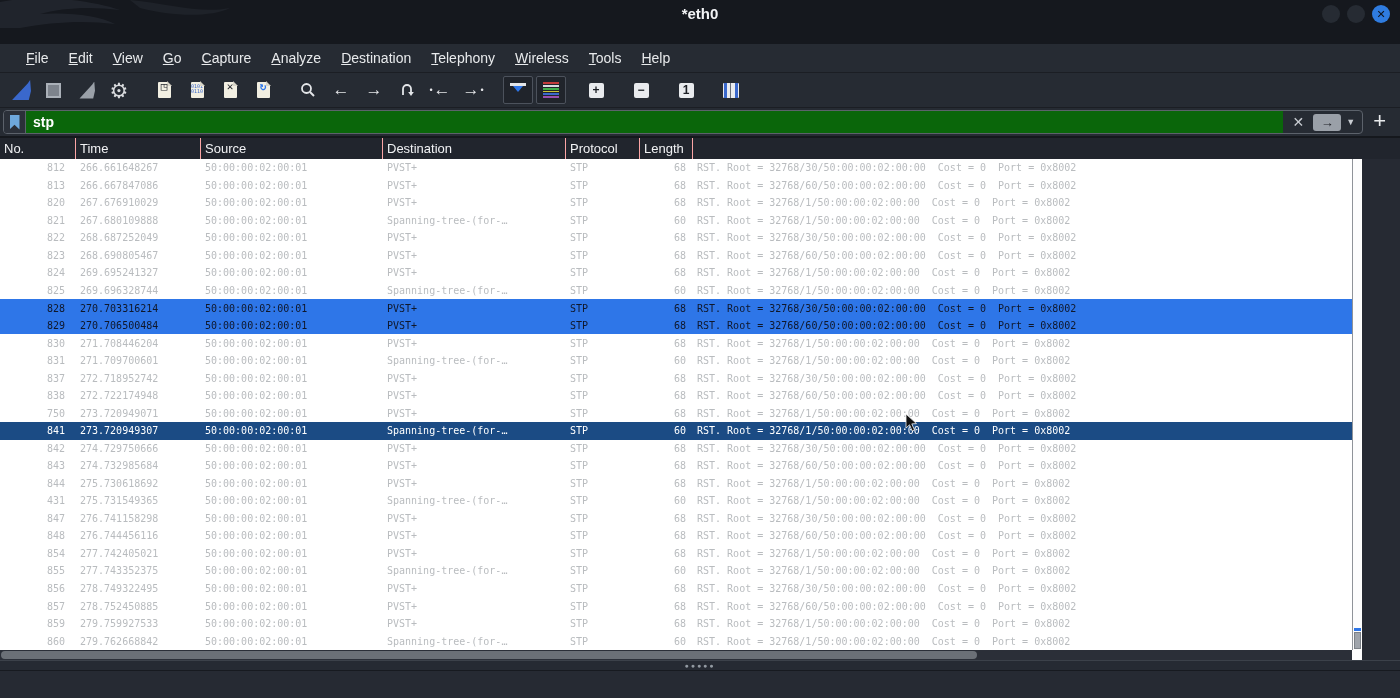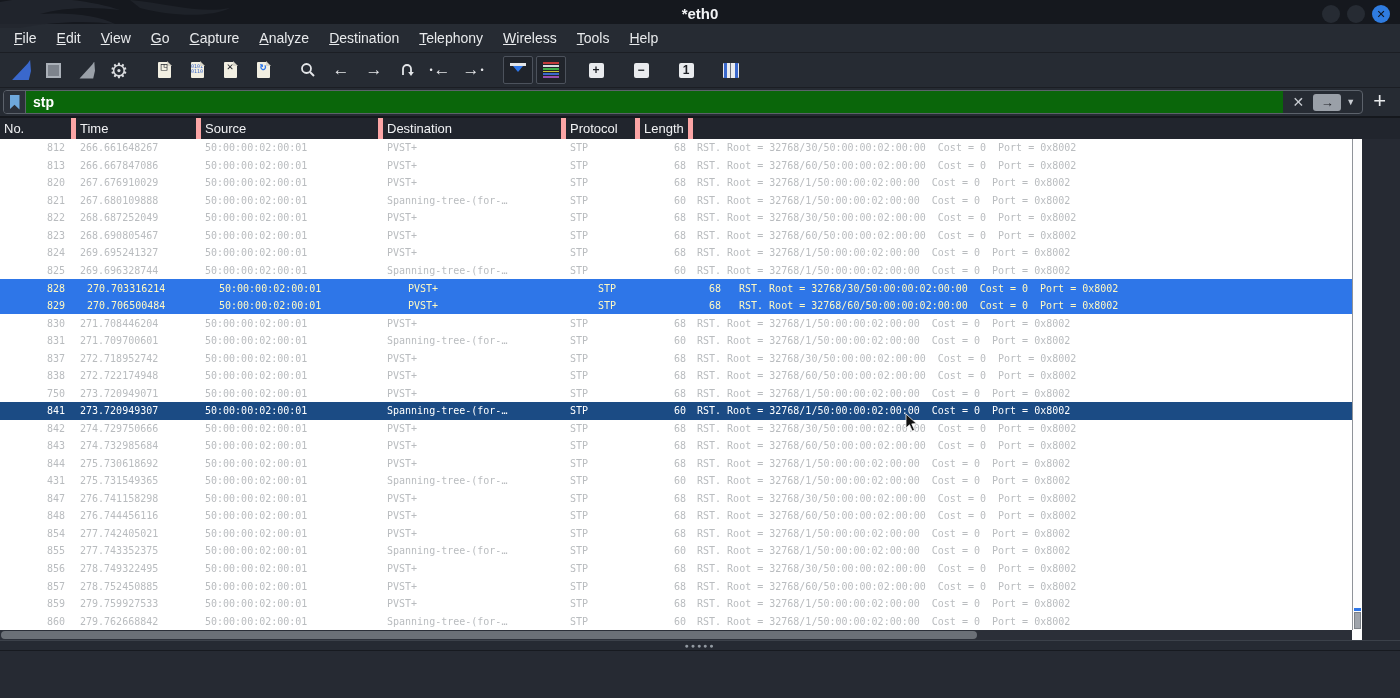--- a/index.html
+++ b/index.html
@@ -1,32 +1,32 @@
 <!DOCTYPE html>
 <html><head>
 <meta charset="utf-8">
 <style>
   * { box-sizing: border-box; margin: 0; padding: 0; }
   html,body { width:1400px; height:698px; overflow:hidden; background:#262a33;
     font-family:"Liberation Sans","DejaVu Sans",sans-serif; }
   .window { position:relative; width:1400px; height:698px; display:flex; flex-direction:column; }
 
   
-  .titlebar { height:24px; background:#15181e; position:relative; flex:none; }
+  .titlebar { height:44px; background:#15181e; position:relative; flex:none; }
   .dragon { position:absolute; left:0; top:0; opacity:.85; }
   .title { position:absolute; left:0; right:0; top:0; height:28px; line-height:28px;
     text-align:center; color:#f2f3f5; font-size:15px; font-weight:bold; }
   .winbtns { position:absolute; right:10px; top:5px; display:flex; gap:7px; }
   .winbtn { width:18px; height:18px; border-radius:50%; background:#262b33;
     display:flex; align-items:center; justify-content:center; font-size:11px; color:#10131a; }
   .winbtn.close { background:#2f7ce0; font-weight:bold; }
 
   
   .menubar { height:29px; background:#262b33; display:flex; align-items:center;
-    padding-left:4px; flex:none; border-bottom:1px solid #1b1e24; }
+    padding-left:16px; flex:none; border-bottom:1px solid #1b1e24; }
   .menu-item { display:inline-block; padding:4px 10px; color:#e8eaec; font-size:14px; }
   .menu-item::first-letter { text-decoration:underline; }
 
   
   .toolbar { height:35px; background:#262b33; display:flex; align-items:center;
     padding-left:5px; gap:3px; flex:none; border-bottom:1px solid #1b1e24; }
   .tbtn { width:30px; height:28px; display:flex; align-items:center; justify-content:center;
     color:#e4e6e9; font-size:17px; border-radius:2px; position:relative; }
   .tbtn.pressed { border:1px solid #4c525c; background:#20242b; }
   .tsep { width:9px; }
@@ -76,31 +76,31 @@
   .apply-btn { width:28px; height:17px; background:#9aa0a8; border-radius:3px; color:#1b1e24;
     font-size:13px; font-weight:bold; display:flex; align-items:center; justify-content:center;
     margin-right:5px; line-height:1; }
   .fcaret { color:#c9cdd3; font-size:9px; margin-right:7px; }
   .add-filter { color:#e8eaec; font-size:22px; font-weight:normal; padding:0 8px 2px 10px;
     line-height:1; }
 
   
   .grid-cols { display:grid; grid-template-columns:76px 125px 182px 183px 74px 53px 1fr; }
   .listheader { height:21px; background:#21252d; flex:none; color:#f1f2f4; font-size:13px; }
-  .hcell { display:flex; align-items:center; padding-left:4px; border-right:5px solid #fca5a5;
+  .hcell { display:flex; align-items:center; padding-left:4px; border-right:1px solid #fca5a5;
     height:100%; overflow:hidden; white-space:nowrap; }
   .listwrap { position:relative; height:491px; flex:none; background:#ffffff; overflow:hidden; }
   .rows { position:absolute; left:0; top:0; width:1352px; }
   .packet-row { height:17.54px; font-family:"DejaVu Sans Mono",monospace; font-size:10px;
     align-items:center; white-space:pre; overflow:hidden; }
   .packet-row > div { overflow:hidden; padding-left:4px; }
   .packet-row .c-no { text-align:right; padding-right:11px; padding-left:0; }
   .packet-row .c-len { text-align:right; padding-right:7px; padding-left:0; }
   .packet-row.normal { color:#b9bcbf; background:#ffffff; }
-  .packet-row.selected { color:#fef9c3; background:#2e76e8;gap:7px; }
+  .packet-row.selected { color:#0f172a; background:#2e76e8; }
   .packet-row.focused { color:#ffffff; background:#1b4b84; }
   .vscroll { position:absolute; left:1352px; top:0; width:9px; height:491px; background:#fdfdfd;
     border-left:1px solid #8f9399; }
   .vthumb { position:absolute; left:1px; bottom:1px; width:7px; height:17px; background:#9fa4ab;
     border:1px solid #7c8188; }
   .vblue { position:absolute; left:1px; bottom:19px; width:7px; height:3px; background:#2e76e8; }
   .rightstrip { position:absolute; left:1362px; top:0; width:38px; height:491px; background:#262a33; }
 
   
   .hscroll { height:10px; background:#262a33; position:relative; flex:none; }

